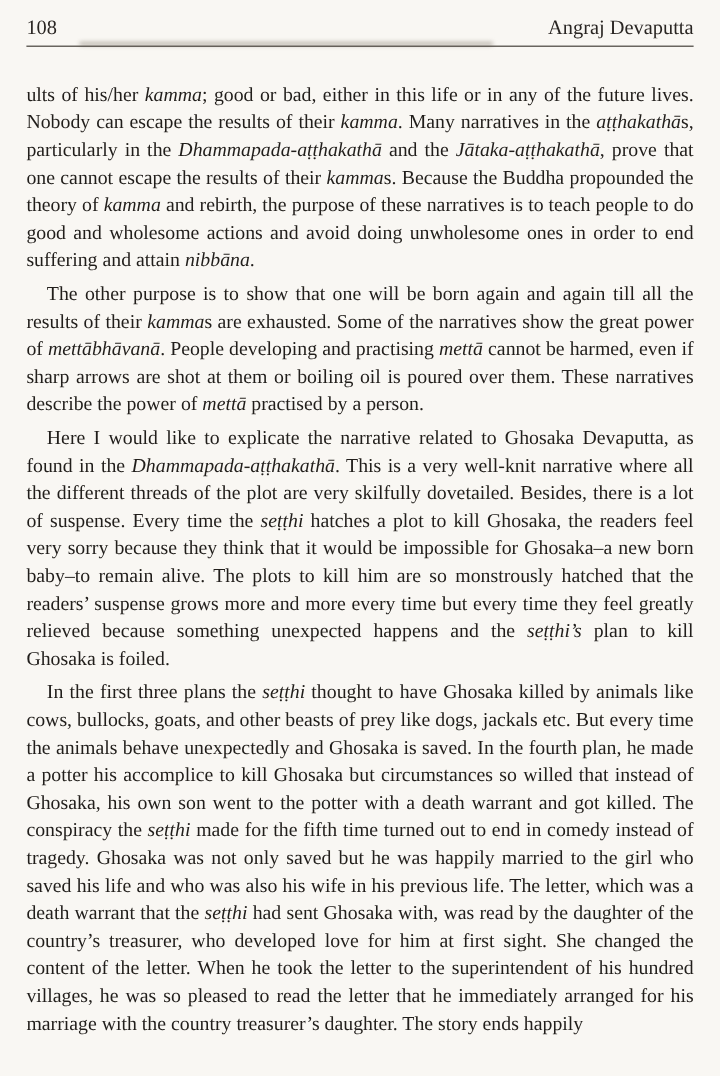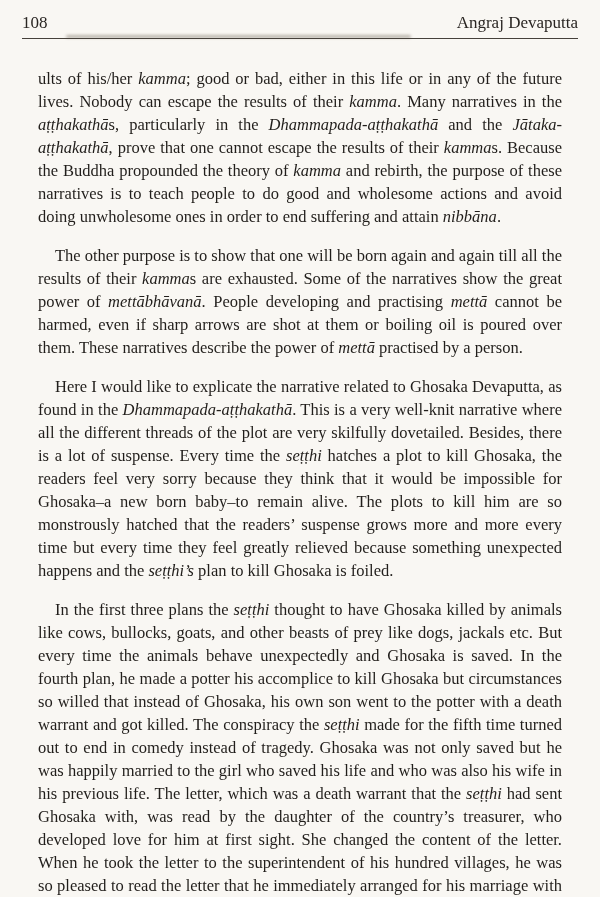--- a/index.html
+++ b/index.html
@@ -51,21 +51,21 @@
     height: 0;
     border-top: 1.6px solid #46413b;
   }
   .page-body {
     margin-top: 24px;
     font-size: 16.5px;
     line-height: 23px;
     text-align: justify;
   }
   .para {
-    margin: 16px;
+    margin: 0;
   }
   .para + .para {
     margin-top: 5px;
   }
   .para.indent {
     text-indent: 17px;
   }
   .para i {
     font-style: italic;
   }

